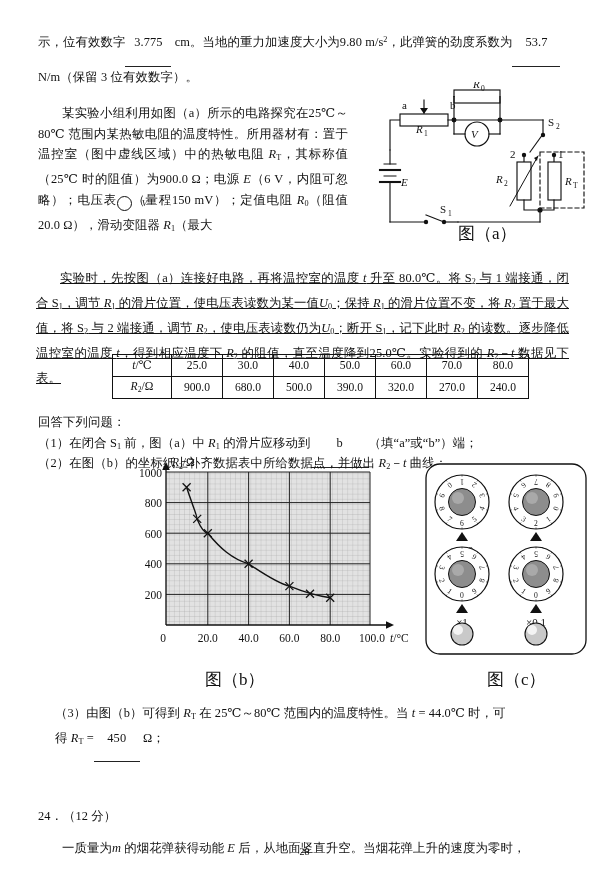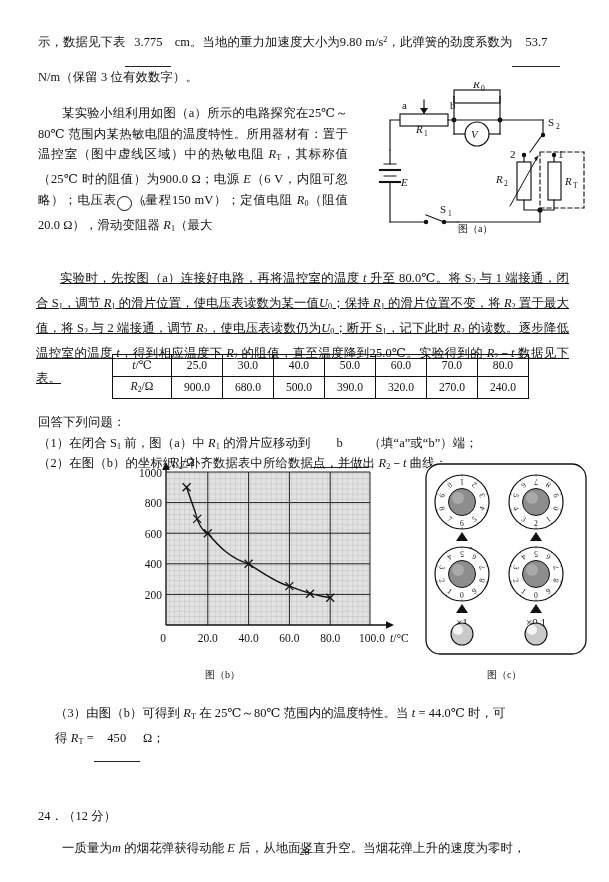--- a/index.html
+++ b/index.html
@@ -45,40 +45,40 @@
     border:1px solid #111;
     text-align:center;
     padding:2px 0 3px 0;
     height:16px;
   }
   table.data td.hdr{width:58px;}
   table.data td.val{width:50px;}
 
   
   .fig-a{position:absolute;}
-  .cap{position:absolute;font-size:10px;}
+  .cap{position:absolute;font-size:17px;}
 
   
   .fig-b{position:absolute;}
 
   
   .fig-c{position:absolute;}
 
   .pagenum{
     position:absolute;width:100%;text-align:center;
     font-size:10px;
   }
 </style>
 </head>
 <body>
 
 <div class="page">
 
   <div class="txt" style="left:38px;top:30px;width:533px;">
-    <span>示，数据见下表</span><span class="blank" style="min-width:36px;">3.775</span><span>&nbsp;cm。当地的重力加速度大小为9.80 m/s<sup>2</sup>，此弹簧的劲度系数为</span><span class="blank" style="min-width:38px;">53.7</span><br>
+    <span>示，位有效数字</span><span class="blank" style="min-width:36px;">3.775</span><span>&nbsp;cm。当地的重力加速度大小为9.80 m/s<sup>2</sup>，此弹簧的劲度系数为</span><span class="blank" style="min-width:38px;">53.7</span><br>
     <span>N/m（保留 3 位有效数字）。</span>
   </div>
 
 
   <div class="txt ind" style="left:38px;top:91px;width:310px;">
     某实验小组利用如图（a）所示的电路探究在25℃～80℃ 范围内某热敏电阻的温度特性。所用器材有：置于温控室（图中虚线区域）中的热敏电阻 <i>R</i><sub>T</sub>，其标称值（25℃ 时的阻值）为900.0&nbsp;Ω；电源 <i>E</i>（6&nbsp;V，内阻可忽略）；电压表<span class="vmeter">V</span>（量程150&nbsp;mV）；定值电阻 <i>R</i><sub>0</sub>（阻值 20.0&nbsp;Ω），滑动变阻器 <i>R</i><sub>1</sub>（最大
   </div>
 
 
   <div class="txt ind" style="left:36px;top:256px;width:533px;text-decoration:underline;">

